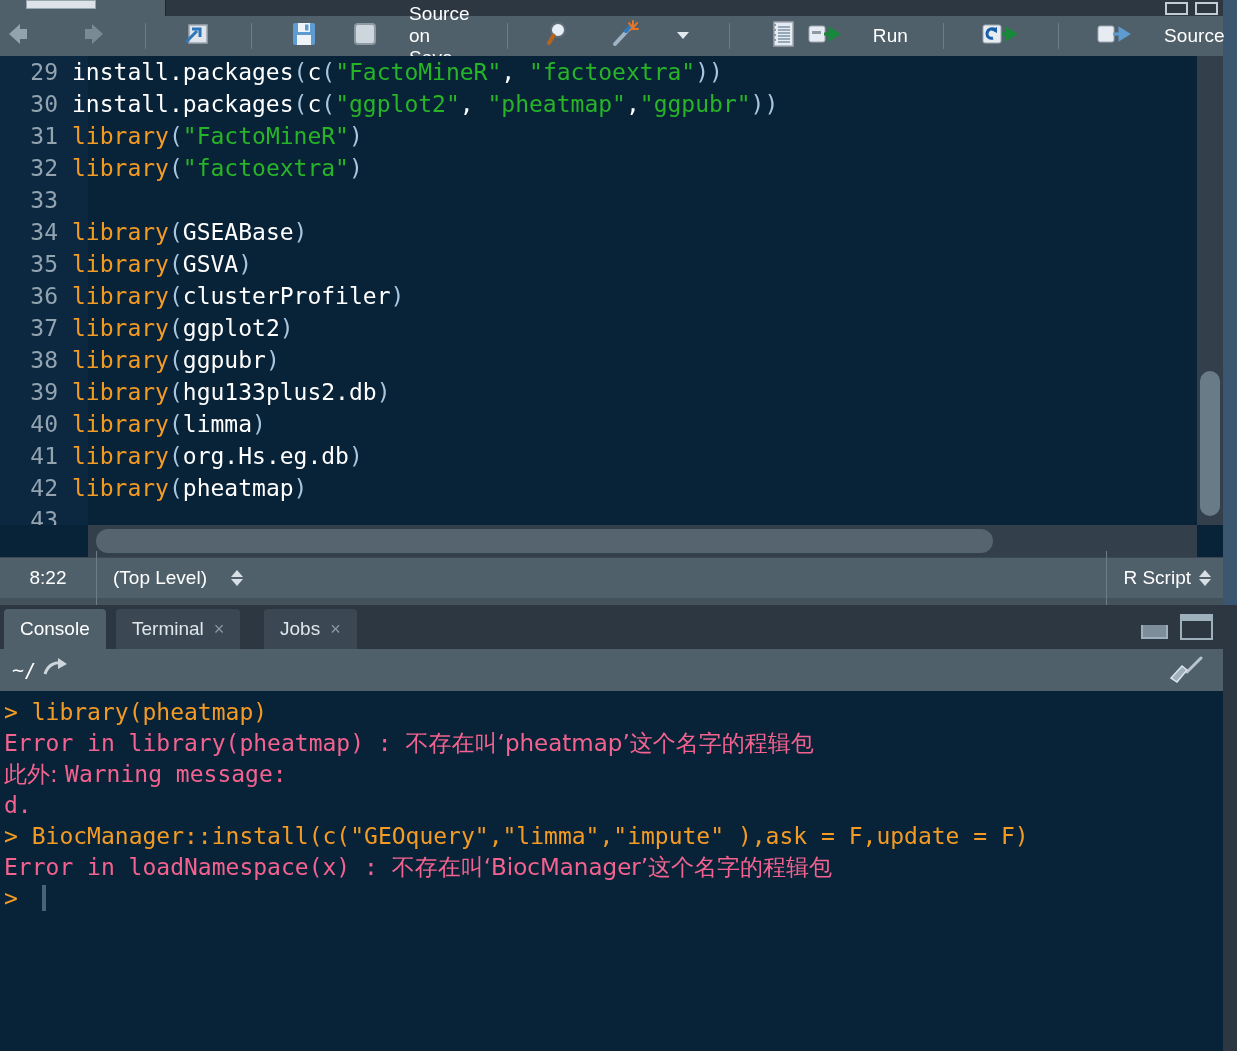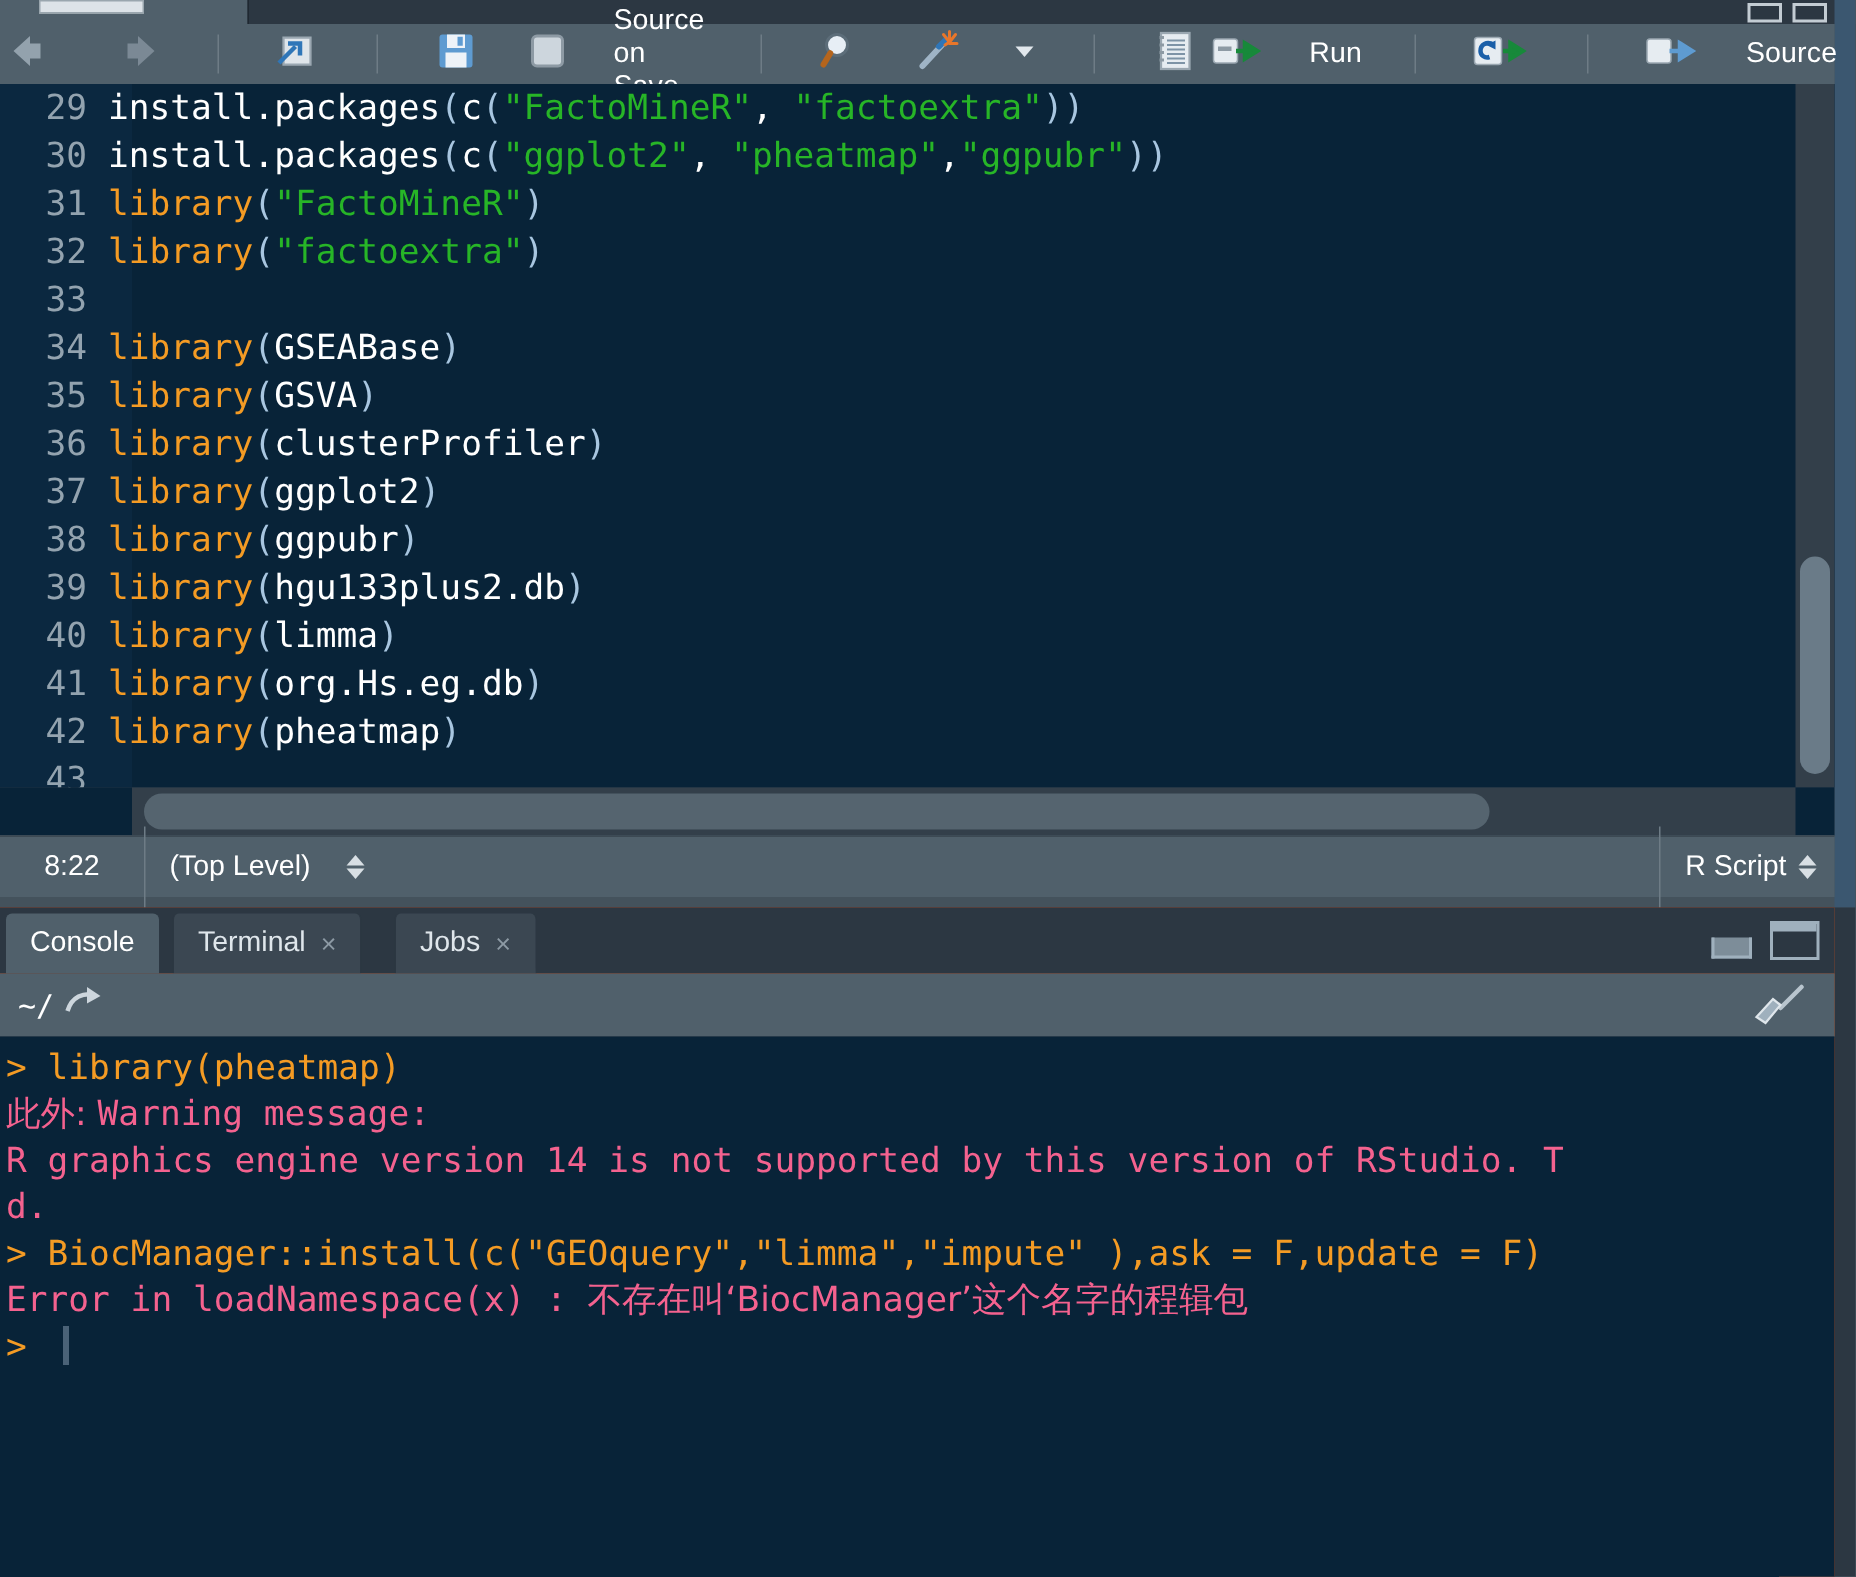--- a/index.html
+++ b/index.html
@@ -55,21 +55,21 @@
   .stcell{height:55px;display:flex;align-items:center;color:#ffffff;font-size:19px;}
   .stcell.pos{width:96px;justify-content:center;border-right:1px solid #6e7c86;}
   .stcell.lvl{padding-left:16px;flex:1;gap:24px;}
   .stcell.rs{padding:0 12px 0 16px;border-left:1px solid #6e7c86;gap:8px;margin-left:auto;}
   .spin{display:inline-flex;flex-direction:column;gap:2px;}
   .spin i{display:block;width:0;height:0;border-left:6px solid transparent;border-right:6px solid transparent;}
   .spin i.u{border-bottom:7px solid #d8dfe4;}
   .spin i.d{border-top:7px solid #d8dfe4;}
 
   
-  .consolepane{position:absolute;left:0;top:605px;width:1223px;height:446px;background:#c2410c;}
+  .consolepane{position:absolute;left:0;top:605px;width:1223px;height:446px;background:#404040;}
   .tabbar{position:absolute;left:0;top:0;width:1223px;height:44px;background:#2c3742;}
   .tab{position:absolute;top:4px;height:40px;display:flex;align-items:center;padding:0 16px;
        font-size:19px;color:#dfe6eb;box-sizing:border-box;}
   .tab.active{background:#50606b;color:#ffffff;border-top-left-radius:4px;border-top-right-radius:4px;}
   .tab.inactive{background:#3b4752;border-top-left-radius:4px;border-top-right-radius:4px;
                 border-left:1px solid #2c3742;border-right:1px solid #2c3742;}
   .xmark{margin-left:10px;color:#8d9aa4;font-size:18px;line-height:1;}
   .panelbtns{position:absolute;right:10px;top:9px;display:flex;align-items:center;gap:12px;}
   .minib{width:27px;height:14px;border:2px solid #9fb0bd;box-sizing:border-box;border-top:none;
          background:#7d8d99;margin-top:10px;}
@@ -345,21 +345,21 @@
       <span class="broom">
         <svg width="40" height="30" viewBox="0 0 40 30">
           <path d="M34 2 L20 16" stroke="#b9c5ce" stroke-width="3" stroke-linecap="round"></path>
           <path d="M20 14 L10 26 L4 22 L15 10 Z" fill="#9fb0bd" stroke="#dfe6eb" stroke-width="1.5"></path>
         </svg>
       </span>
     </div>
 
     <div class="conout" id="console-output">
         <div class="cl"><span class="prompt">&gt; </span><span class="cmd">library(pheatmap)</span></div>
+        <div class="cl"><span class="err">Error in library(pheatmap) : </span><span class="err zh">不存在叫‘pheatmap’这个名字的程辑包</span></div>
         <div class="cl"><span class="err zh">此外: </span><span class="err">Warning message:</span></div>
-        <div class="cl"><span class="err">R graphics engine version 14 is not supported by this version of RStudio. T</span></div>
         <div class="cl"><span class="err">d.</span></div>
         <div class="cl"><span class="prompt">&gt; </span><span class="cmd">BiocManager::install(c("GEOquery","limma","impute" ),ask = F,update = F)</span></div>
         <div class="cl"><span class="err">Error in loadNamespace(x) : </span><span class="err zh">不存在叫‘BiocManager’这个名字的程辑包</span></div>
         <div class="cl"><span class="prompt">&gt; </span><span class="cmd"></span><span class="caret"></span></div>
       </div>
   </div>
 </div>
 
 </body></html>

